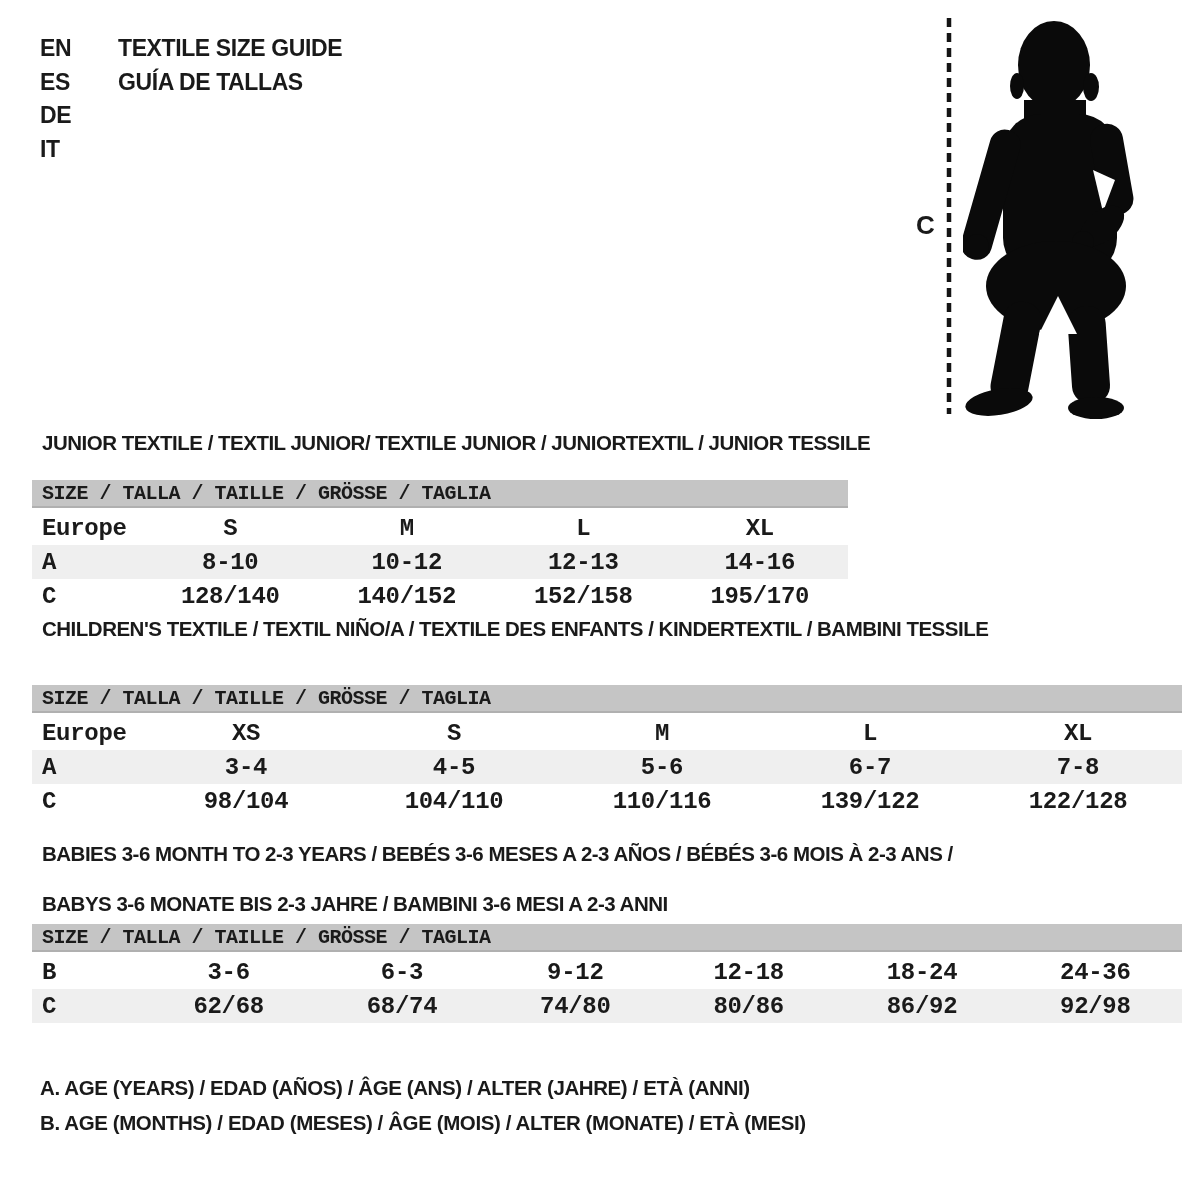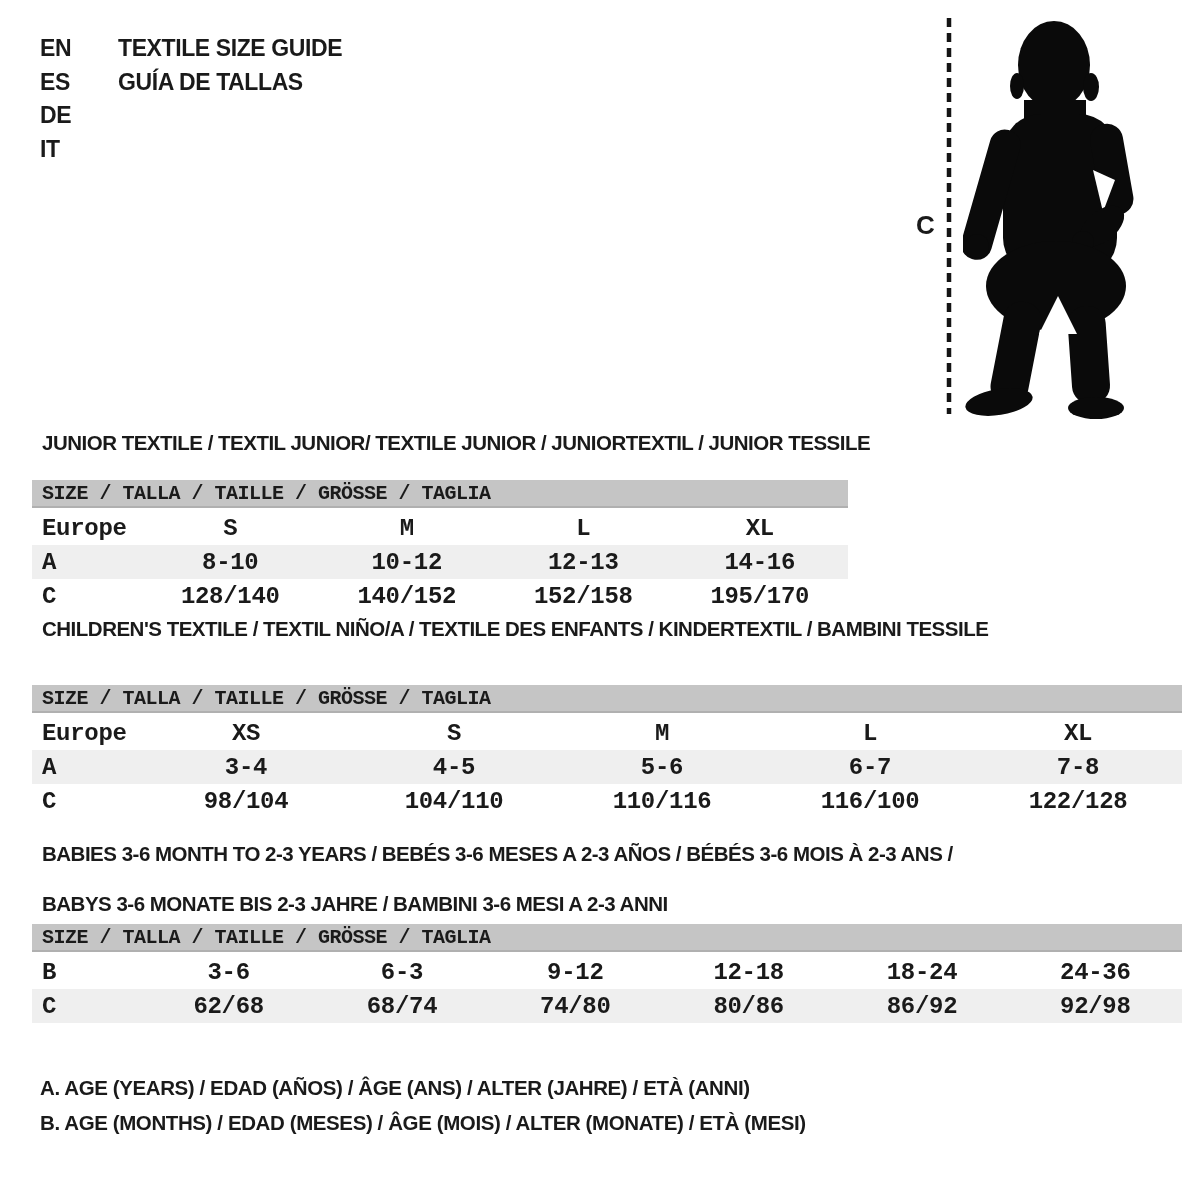--- a/index.html
+++ b/index.html
@@ -160,21 +160,21 @@
     <div class="tval">4-5</div>
     <div class="tval">5-6</div>
     <div class="tval">6-7</div>
     <div class="tval">7-8</div>
   </div>
   <div class="trow">
     <div class="tlabel">C</div>
     <div class="tval">98/104</div>
     <div class="tval">104/110</div>
     <div class="tval">110/116</div>
-    <div class="tval">116/100</div>
+    <div class="tval">139/122</div>
     <div class="tval">122/128</div>
   </div>
 </div>
 
 <div class="section-title st-3a">BABIES 3-6 MONTH TO 2-3 YEARS / BEBÉS 3-6 MESES A 2-3 AÑOS / BÉBÉS 3-6 MOIS À 2-3 ANS /</div>
 <div class="section-title st-3b">BABYS 3-6 MONATE BIS 2-3 JAHRE / BAMBINI 3-6 MESI A 2-3 ANNI</div>
 <div class="size-table t3">
   <div class="size-bar">SIZE / TALLA / TAILLE / GRÖSSE / TAGLIA</div>
   <div class="trow">
     <div class="tlabel">B</div>

